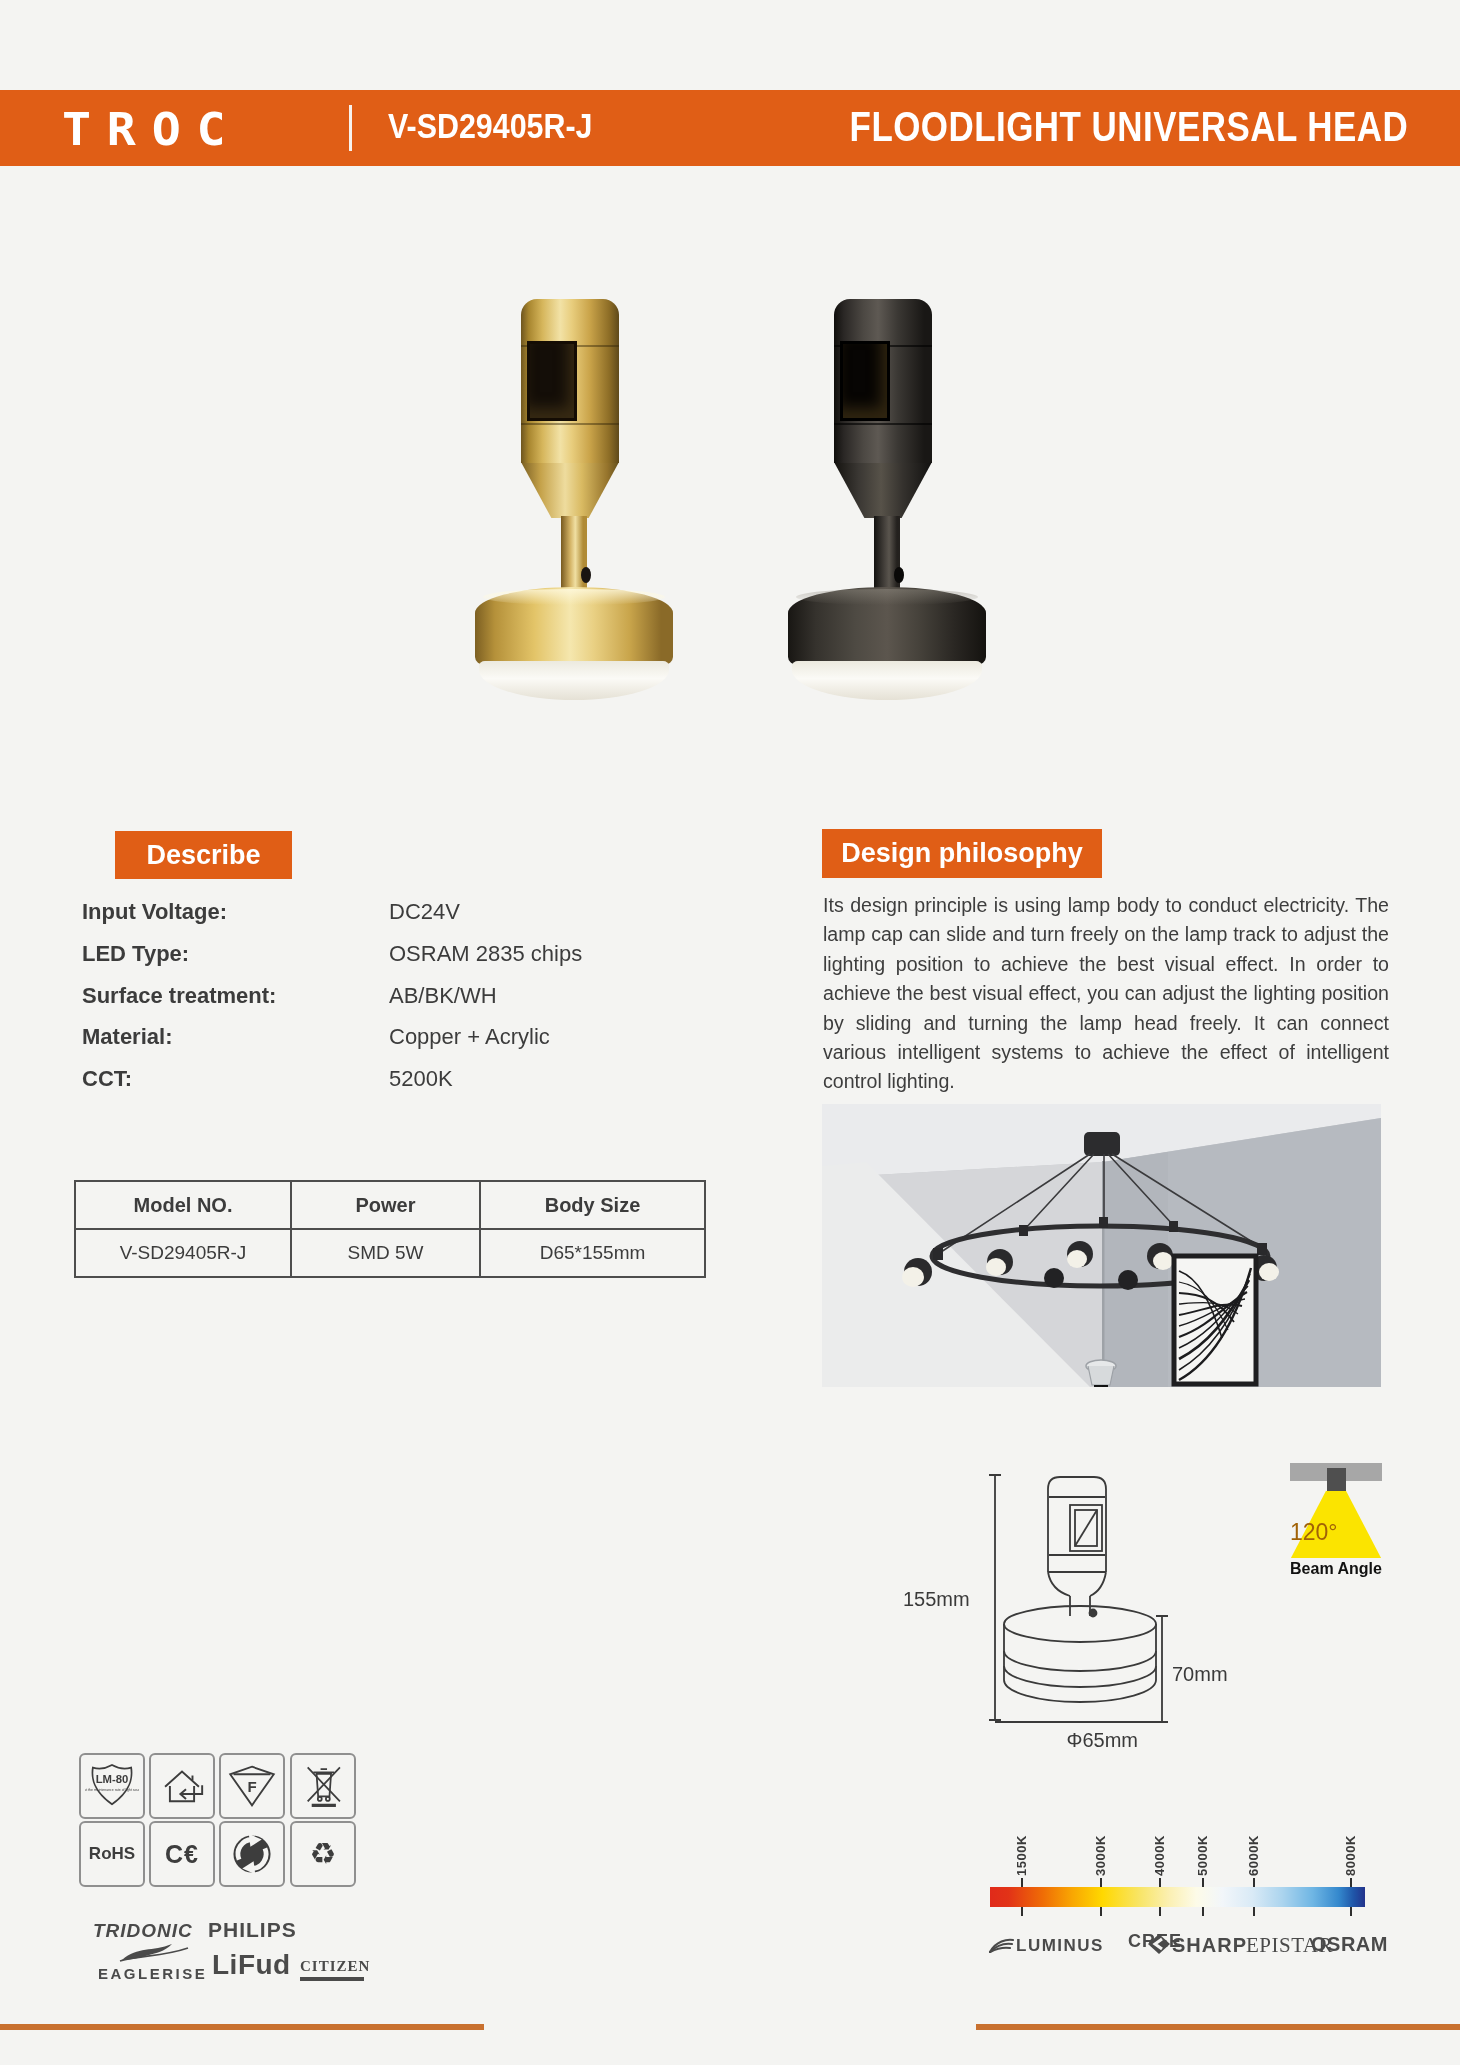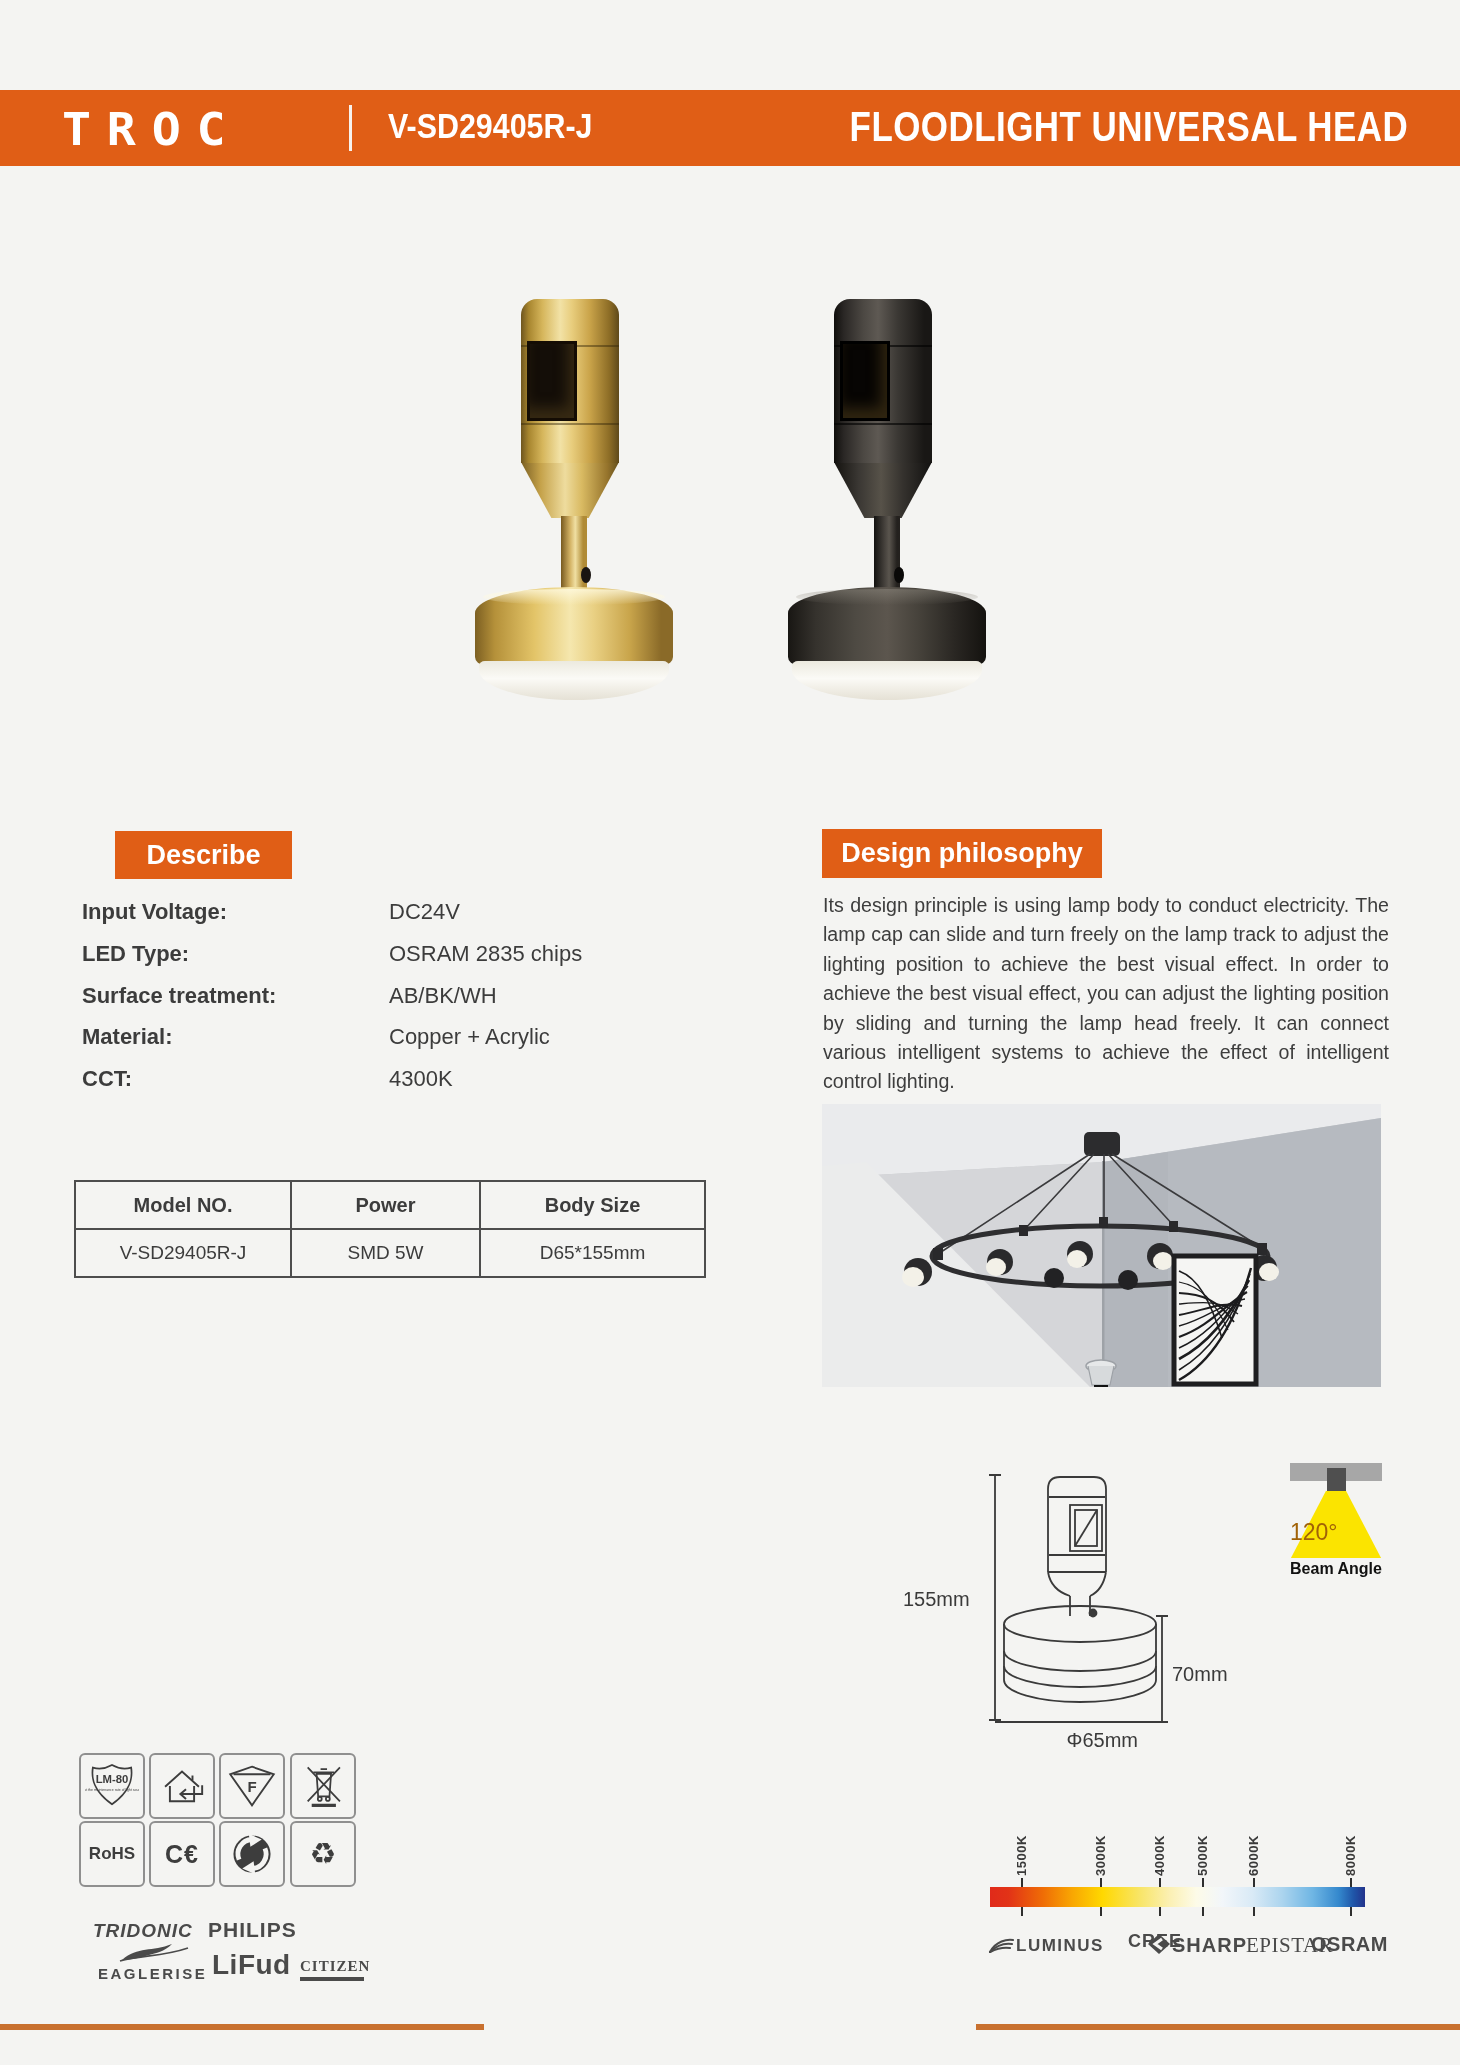--- a/index.html
+++ b/index.html
@@ -142,21 +142,21 @@
   <div class="spec-row" style="top:1024px;">
     <span class="lbl">Material:</span>
     <span class="val">Copper + Acrylic</span>
   </div>
   <div class="spec-row" style="top:983px;">
     <span class="lbl">Surface treatment:</span>
     <span class="val">AB/BK/WH</span>
   </div>
   <div class="spec-row" style="top:1066px;">
     <span class="lbl">CCT:</span>
-    <span class="val">4300K</span>
+    <span class="val">5200K</span>
   </div>
 
   <table class="spec">
     <tbody>
         <tr>
       <th style="width:214px;">Model NO.</th>
       <th style="width:187px;">Power</th>
       <th style="width:223px;">Body Size</th>
     </tr>
     <tr>

